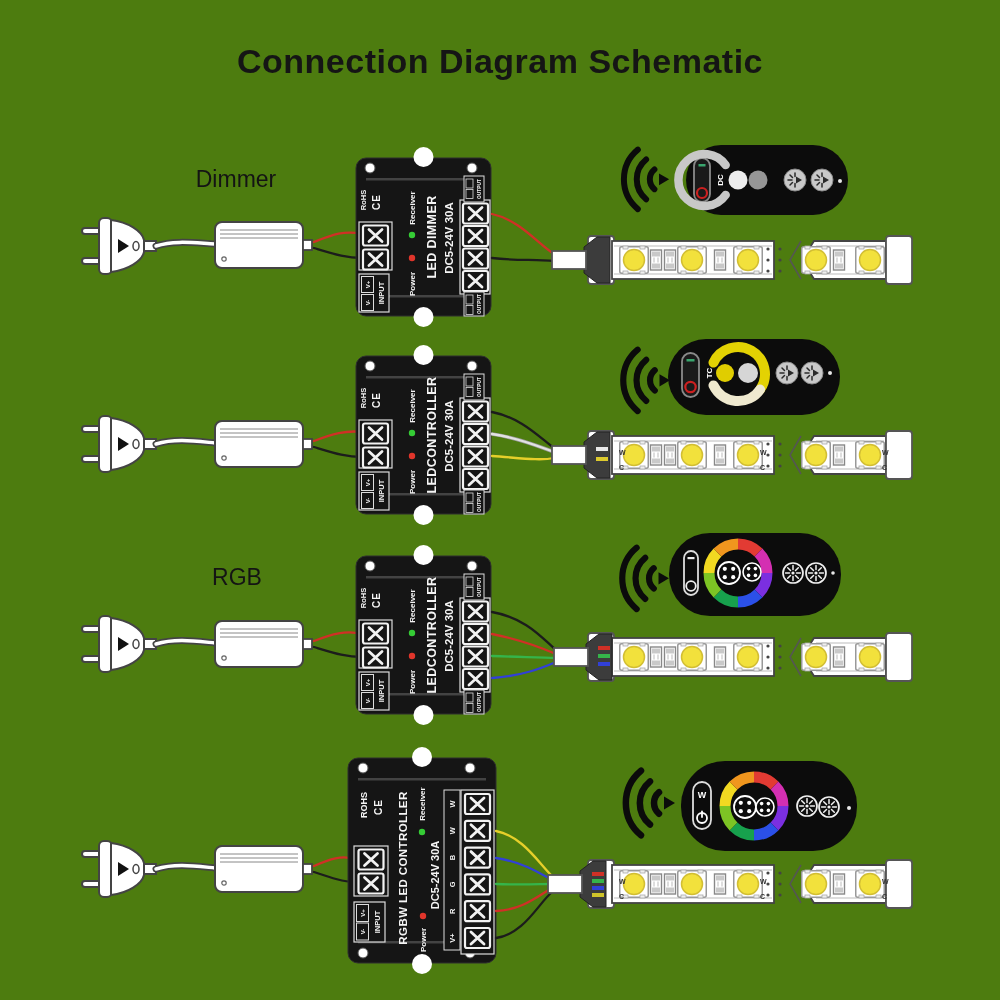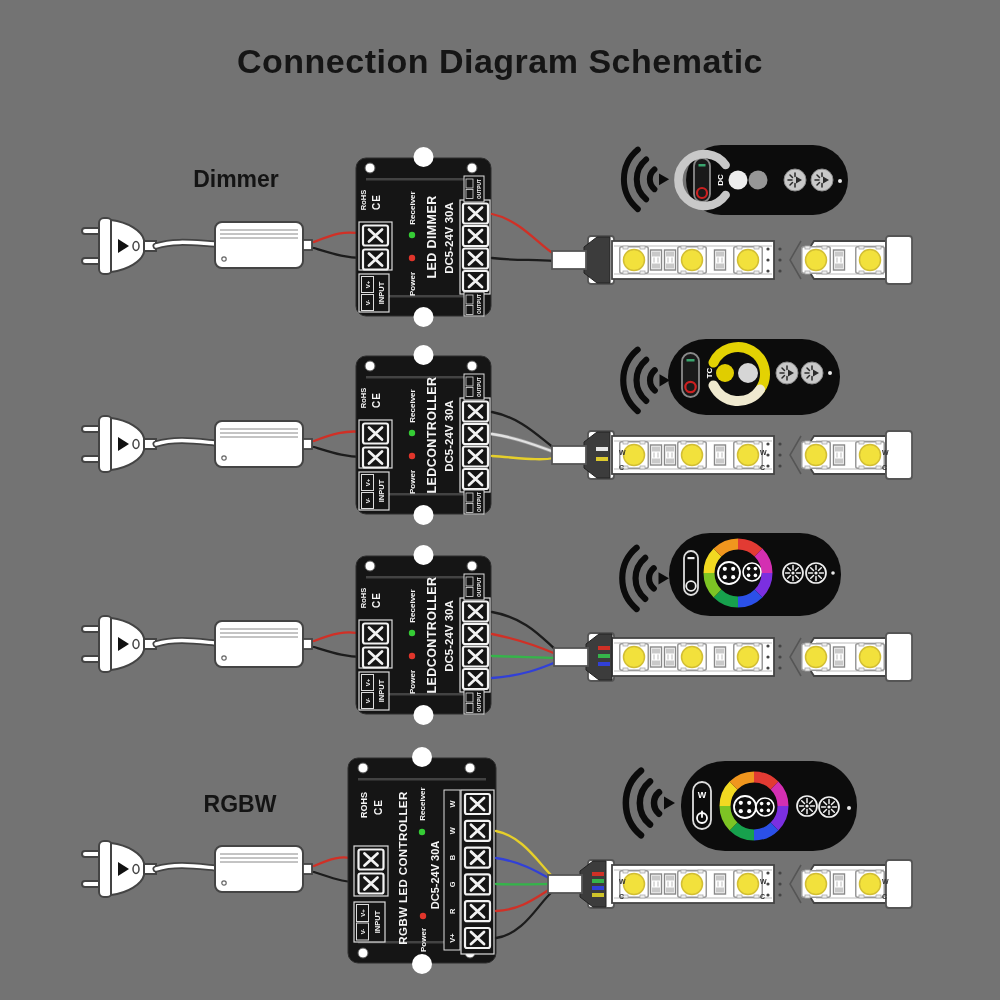--- a/index.html
+++ b/index.html
@@ -1,34 +1,34 @@
 <!DOCTYPE html>
 <html><head>
 <meta charset="utf-8">
 <style>
   html,body{margin:0;padding:0;background:#ffffff;}
-  .canvas{position:relative;width:1000px;height:1000px;background:#737373;overflow:hidden;
+  .canvas{position:relative;width:1000px;height:1000px;background:#4d7c0f;overflow:hidden;
           font-family:"Liberation Sans", sans-serif;}
   .title{position:absolute;left:0;right:0;top:42px;text-align:center;
          font-size:34px;font-weight:600;color:#151515;letter-spacing:.5px;}
   .row-label{position:absolute;width:160px;text-align:center;font-size:23px;
-             font-weight:700;color:#141414;}
+             font-weight:400;color:#141414;}
   svg text{font-family:"Liberation Sans", sans-serif;}
   .ctrl-txt{fill:#f5f5f5;font-weight:bold;}
   .wire{fill:none;stroke-width:2.3;stroke-linecap:round;}
   .cable-out{fill:none;stroke:#444;stroke-width:7;stroke-linecap:round;}
   .cable-in{fill:none;stroke:#fff;stroke-width:3.5;stroke-linecap:round;}
 </style>
 </head>
 <body>
 
 <div class="canvas">
   <div class="title">Connection Diagram Schematic</div>
   <div class="row-label" style="left:156px;top:166px">Dimmer</div>
-  <div class="row-label" style="left:160px;top:791px">RGBW</div>
+  <div class="row-label" style="left:157px;top:564px">RGB</div>
 
   <svg width="1000" height="1000" viewBox="0 0 1000 1000">
     <defs>
 
       <g id="sym-plug">
         <rect x="0" y="22" width="20" height="6" rx="3" fill="#fff" stroke="#444" stroke-width="2"></rect>
         <rect x="0" y="52" width="20" height="6" rx="3" fill="#fff" stroke="#444" stroke-width="2"></rect>
         <rect x="17" y="12" width="13" height="56" rx="5" fill="#fff" stroke="#444" stroke-width="2"></rect>
         <path d="M29,14 C46,16 60,25 62,34 L62,46 C60,55 46,64 29,66 Z" fill="#fff" stroke="#444" stroke-width="2"></path>
         <polygon points="36,33 36,47 47,40" fill="#111"></polygon>

